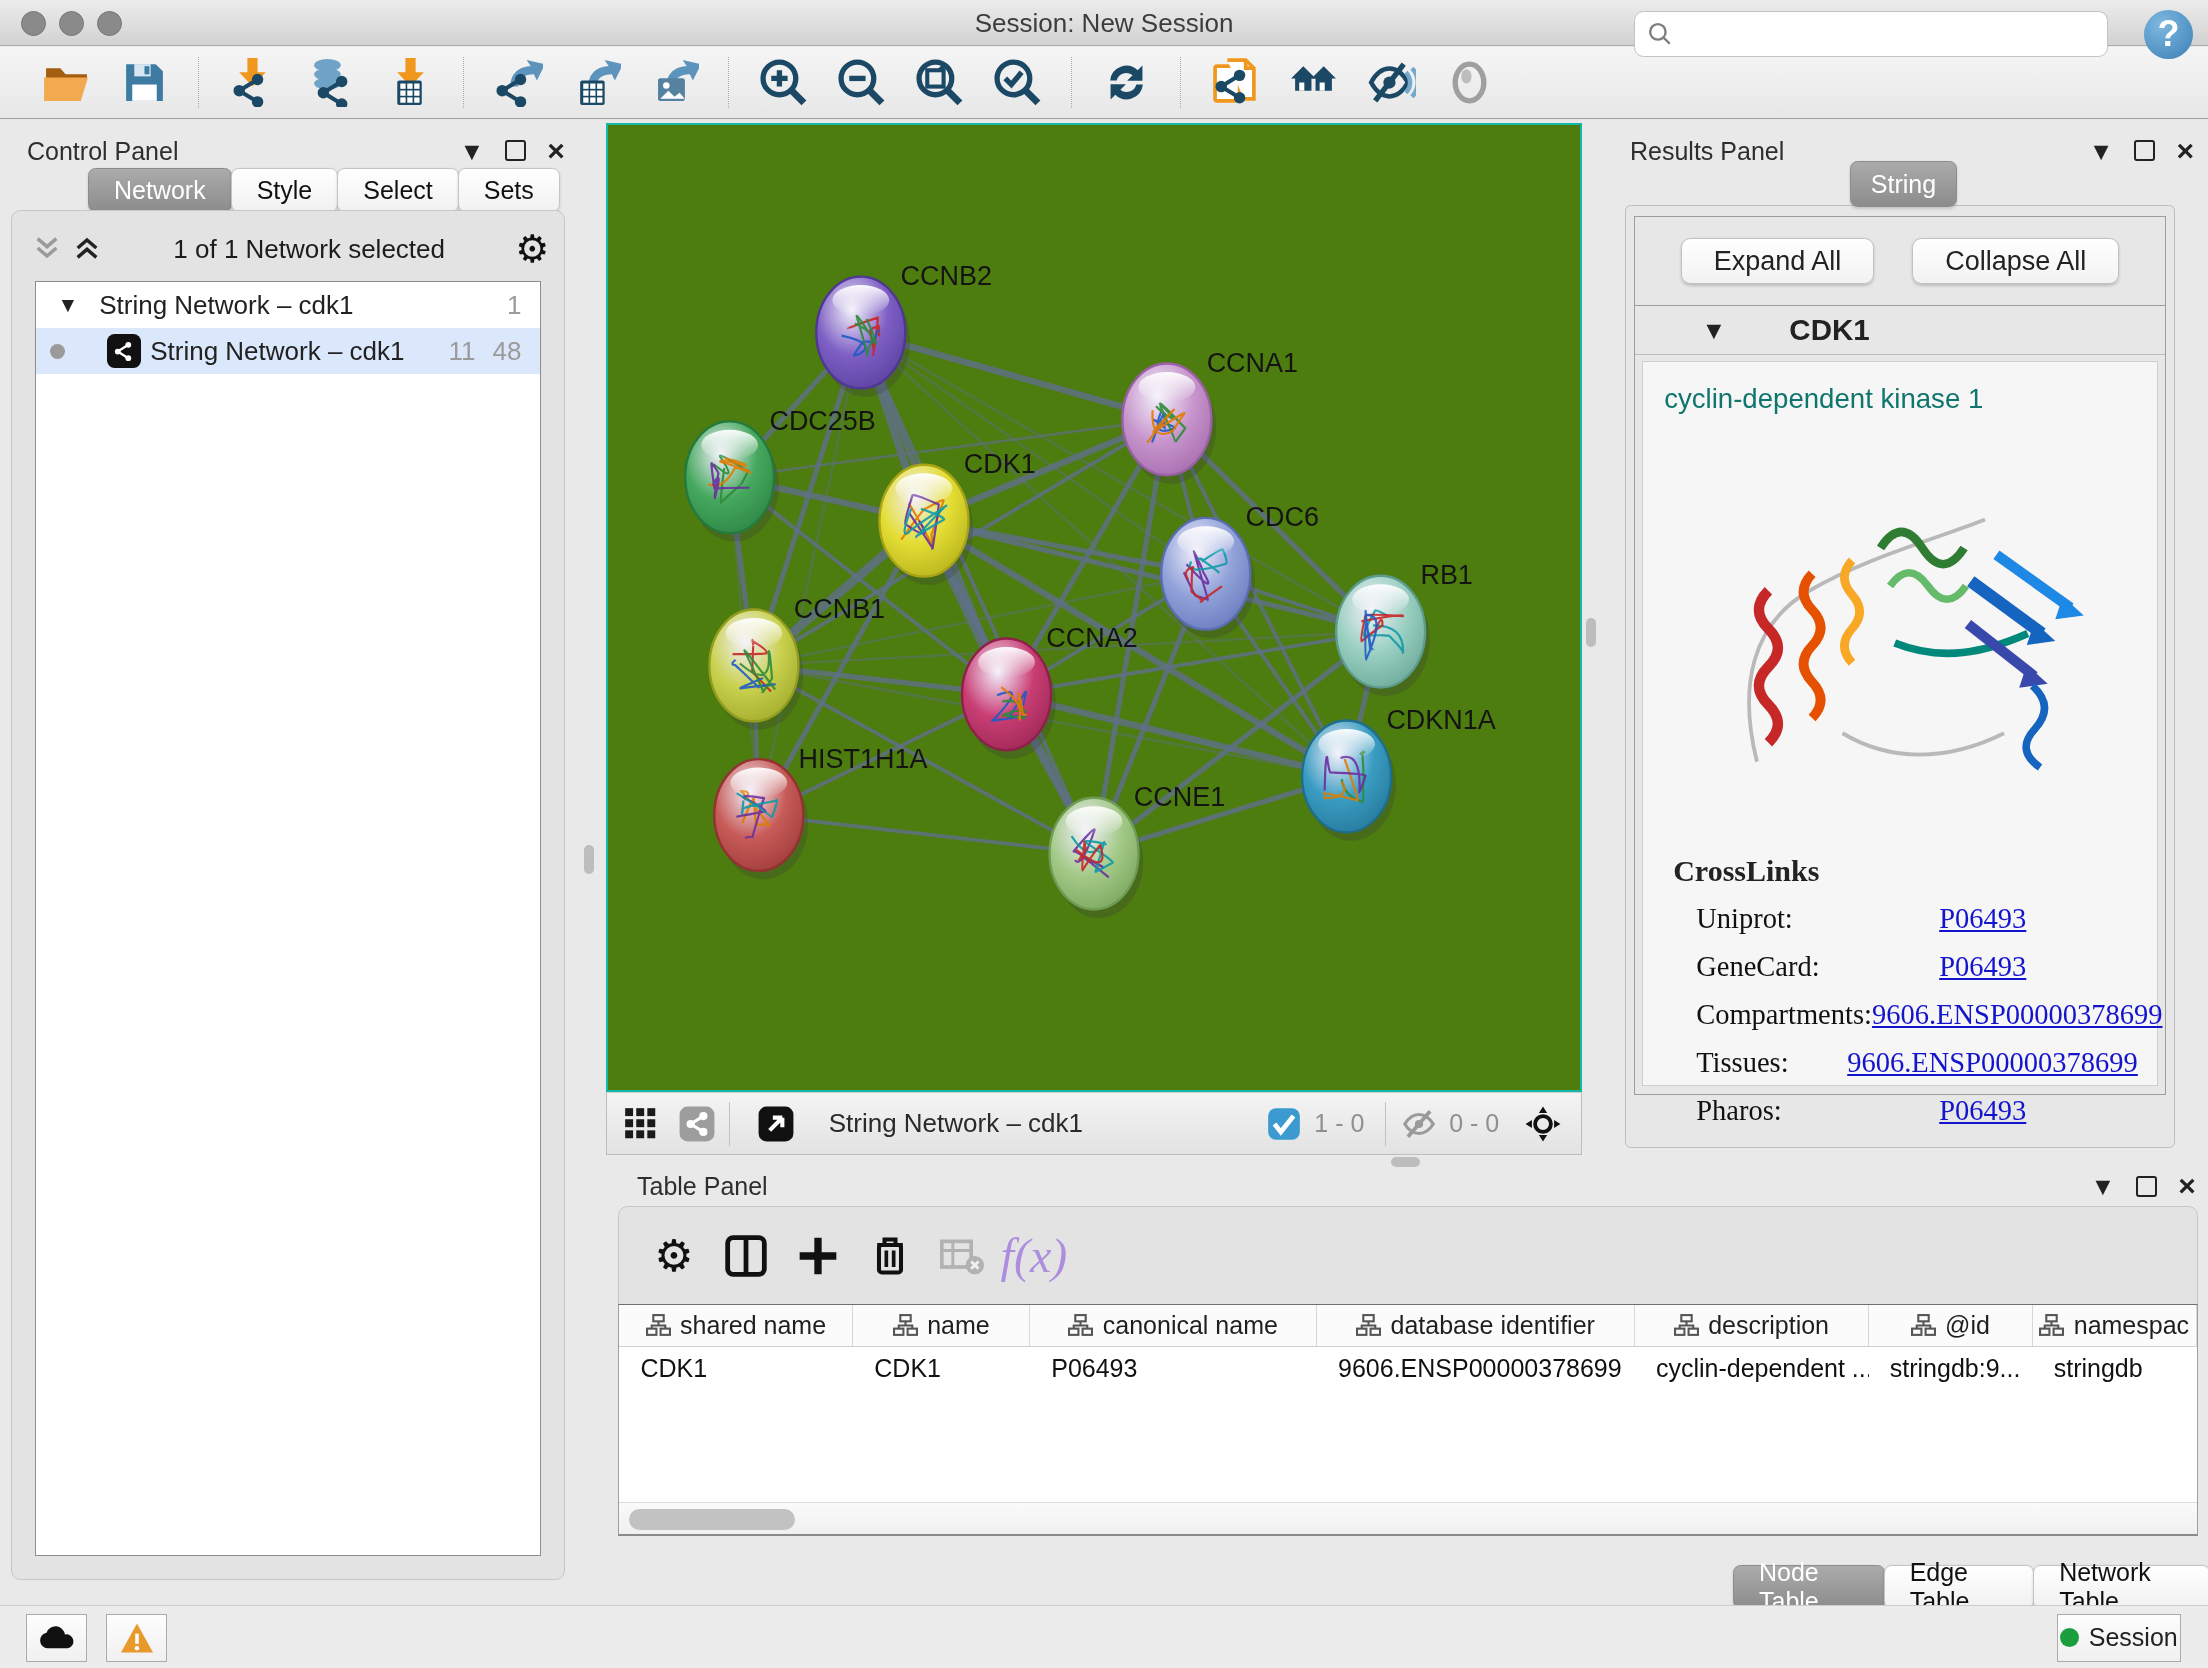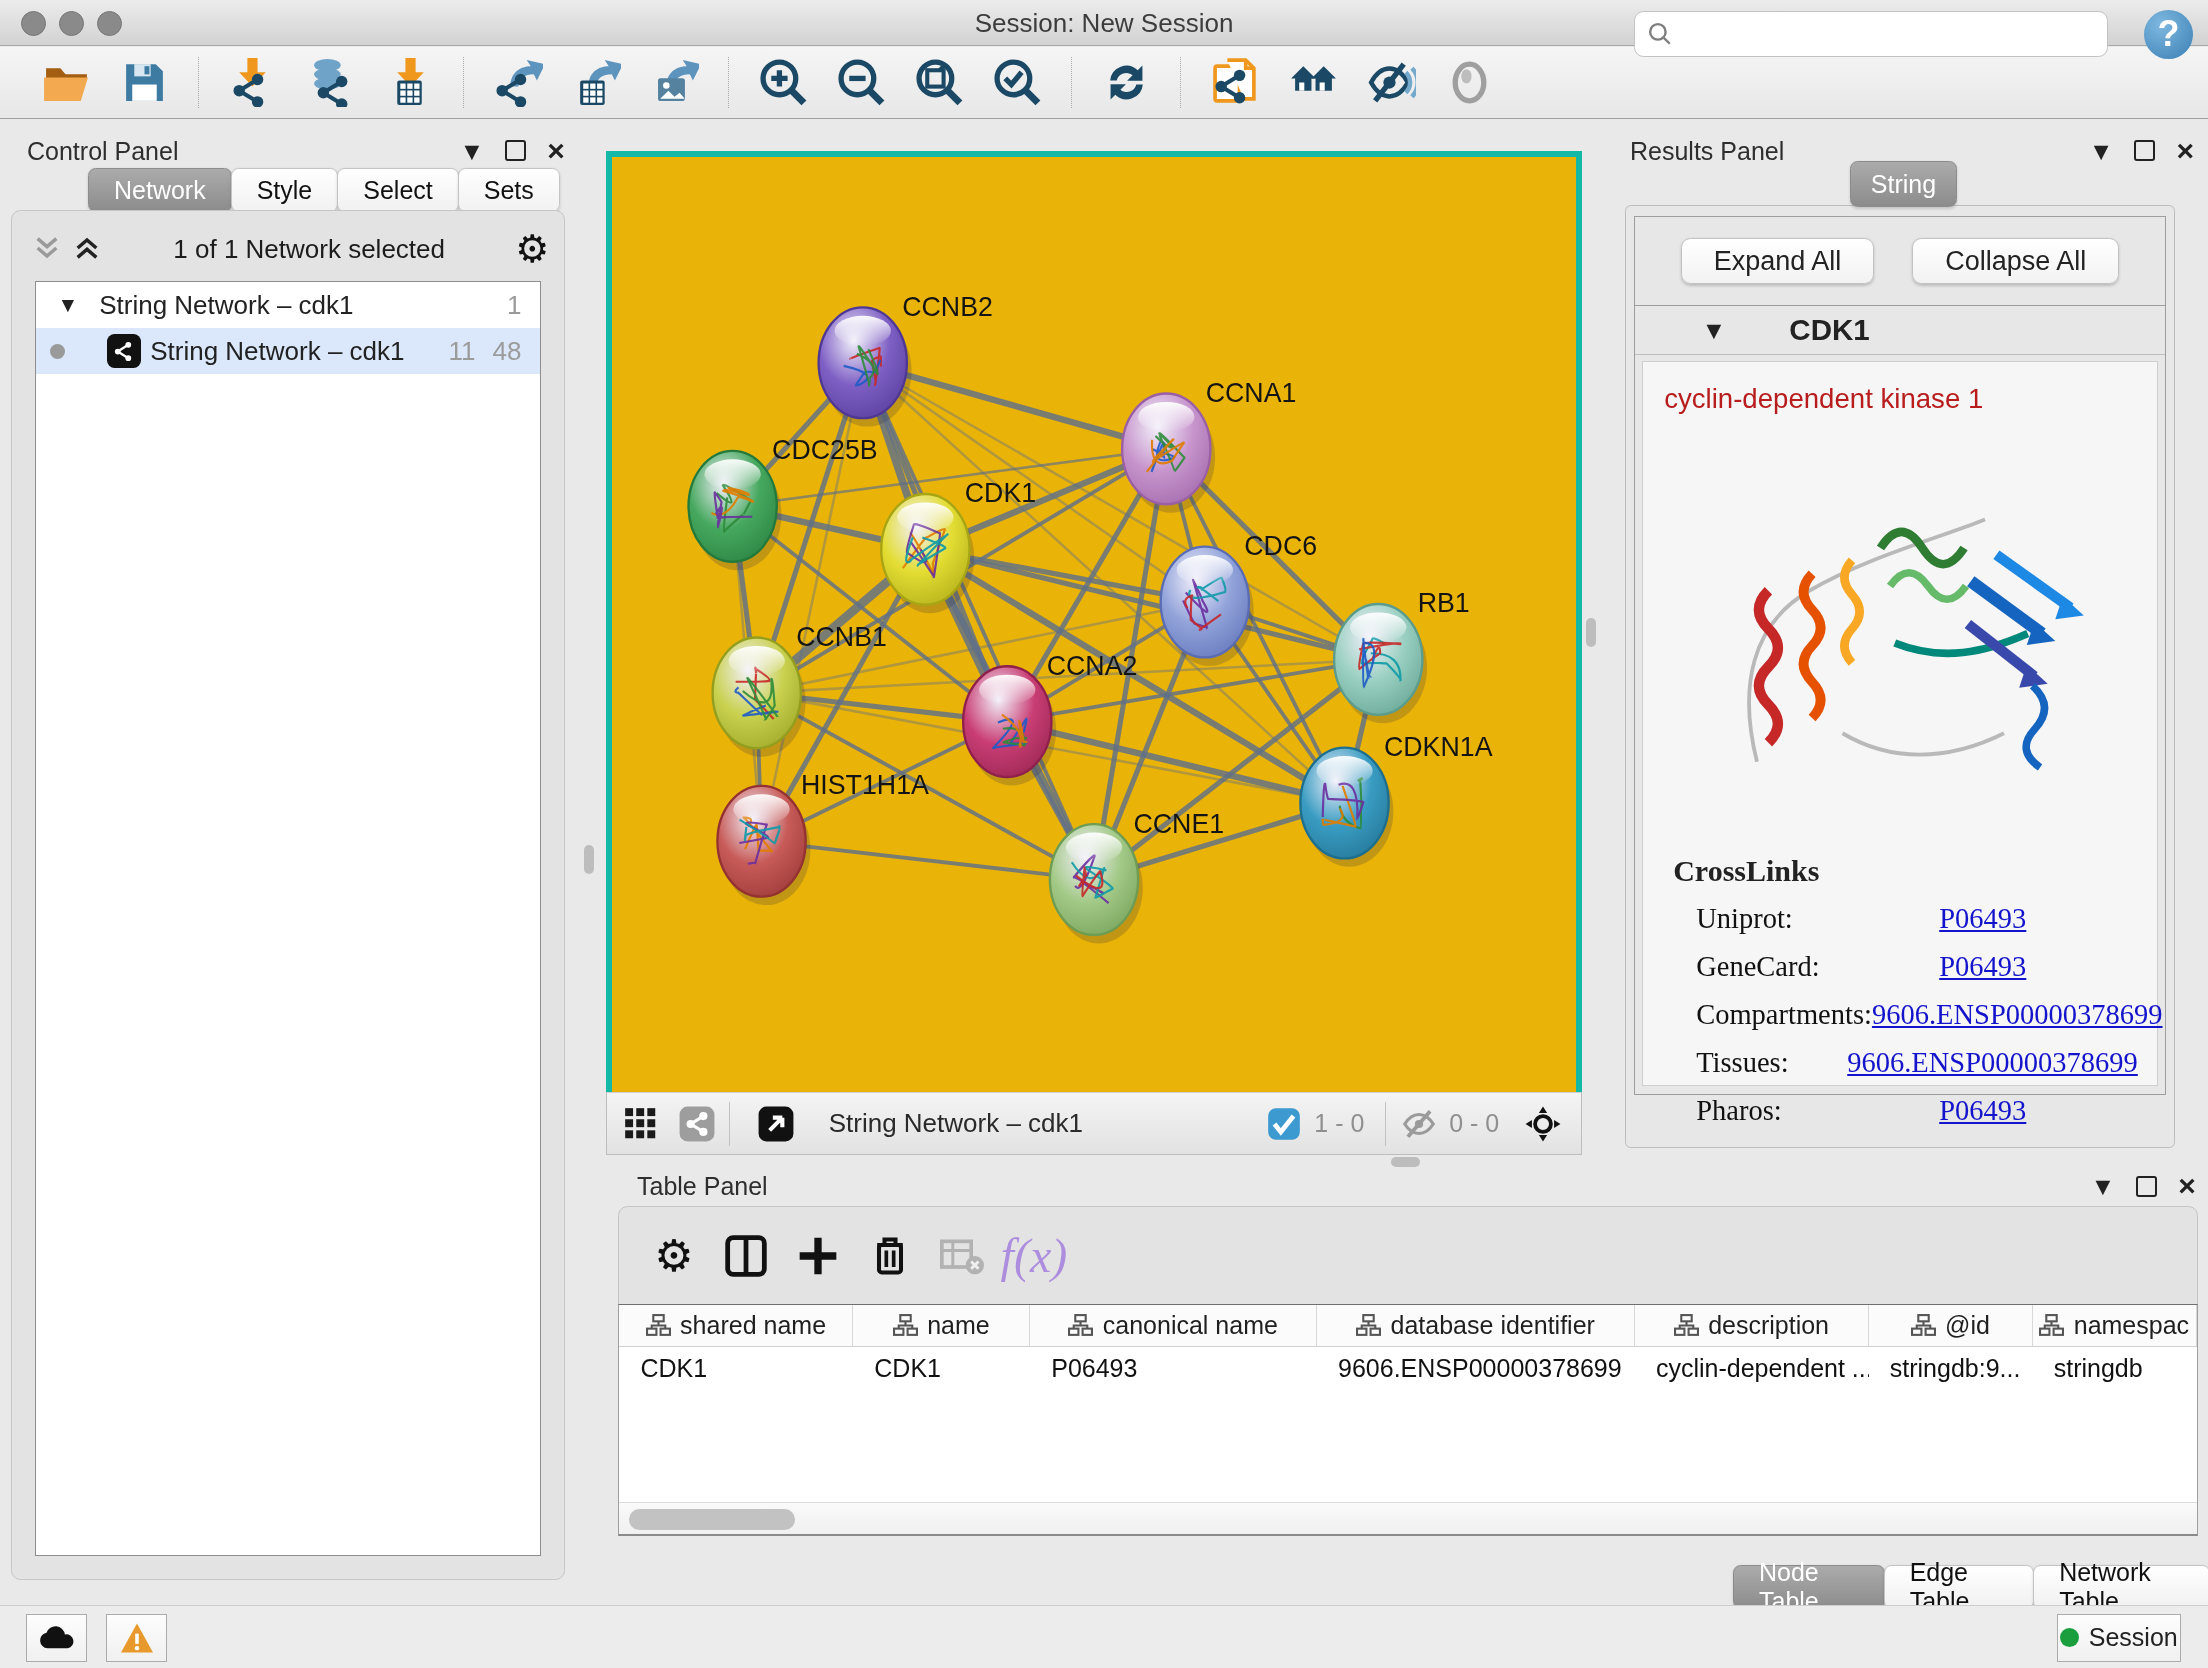--- a/index.html
+++ b/index.html
@@ -45,22 +45,22 @@
   #cp-gearrow{position:absolute;left:19px;right:15px;top:17px;height:42px;display:flex;align-items:center;}
   #cp-gearrow .status{flex:1;text-align:center;font-size:26px;color:#1c1c1c;}
   .gear{font-size:38px;line-height:38px;color:#111;font-family:"DejaVu Sans",sans-serif;}
   #cp-tree{position:absolute;left:23px;top:70px;width:506px;bottom:23px;background:#fff;border:1.9px solid #8d8d8d;}
   .treerow{height:46px;display:flex;align-items:center;font-size:26px;}
   .treerow.selected{background:#dbe7fa;}
   .treerow .cnt{color:#9b9b9b;margin-left:17px;}
   .neticon{width:34px;height:34px;background:#111;border-radius:7.6px;display:inline-flex;align-items:center;justify-content:center;margin:0 9.5px 0 0;}
   .dot{width:15px;height:15px;border-radius:50%;background:#9a9a9a;display:inline-block;}
   
-  #netcanvas{position:absolute;left:606px;top:123px;width:976px;height:969px;background:#eab308;
-    border:6px solid #14b8a6;margin-top:28px;}
+  #netcanvas{position:absolute;left:606px;top:123px;width:976px;height:969px;background:#4d7c0f;
+    border:2px solid #14b8a6;}
   #netsvg{width:100%;height:100%;}
   #net-toolbar{position:absolute;left:606px;top:1092px;width:976px;height:63px;
     background:linear-gradient(#f4f4f4,#e2e2e2);border:1px solid #bdbdbd;border-top:1px solid #cfcfcf;
     display:flex;align-items:center;}
   #net-toolbar .name{font-size:26px;color:#2a2a2a;margin-left:32px;flex:1;}
   #net-toolbar .cnt{font-size:25px;color:#8f8f8f;margin:0 9.5px;}
   .vsep{width:0;height:44px;border-left:1px solid #c2c2c2;margin:0 11.4px;}
   .ntico{width:42px;height:42px;display:inline-flex;align-items:center;justify-content:center;margin-left:13.3px;}
   .ntico svg{width:38px;height:38px;}
   .handle{position:absolute;background:#bdbdbd;border-radius:7.6px;}
@@ -73,21 +73,21 @@
     border:1px solid #bdbdbd;border-radius:5.7px;}
   #rp-buttons{position:absolute;left:7.6px;top:9.5px;right:7.6px;height:91px;border:1.9px solid #9d9d9d;
     display:flex;align-items:center;justify-content:center;gap:38px;background:#e7e7e7;}
   .rbtn{height:46px;padding:0 32px;background:linear-gradient(#fff,#f2f2f2);border:1px solid #c2c2c2;
     border-radius:9.5px;font-size:27px;display:flex;align-items:center;box-shadow:0 1.9px 2.9px rgba(0,0,0,.18);}
   #rp-section{position:absolute;left:7.6px;top:99px;right:7.6px;bottom:52px;border:1.9px solid #9d9d9d;background:#e7e7e7;}
   #rp-sec-head{height:49px;display:flex;align-items:center;border-bottom:1px solid #bdbdbd;}
   #rp-sec-head .arrow{margin-left:67px;font-size:25px;}
   #rp-sec-head .name{margin-left:63px;font-size:29.5px;font-weight:bold;}
   #rp-card{position:absolute;left:7.6px;top:55px;right:7.6px;bottom:7.6px;background:#f6f6f6;border:1px solid #cfcfcf;}
-  #rp-desc{font-size:27.6px;color:#b91c1c;margin:21px 0 0 21px;}
+  #rp-desc{font-size:27.6px;color:#0f766e;margin:21px 0 0 21px;}
   #protein{position:absolute;left:57px;top:86px;width:418px;height:371px;}
   #crosslinks{position:absolute;left:30px;top:476px;right:19px;font-family:"Liberation Serif",serif;}
   #crosslinks h3{font-size:30px;margin:16px 0 15px 0;}
   .clrow{display:flex;font-size:28.5px;margin-bottom:16px;}
   .clrow .lbl{width:243px;margin-left:23px;color:#111;}
   .clrow a{color:#1414cc;text-decoration:underline;}
   
   #table-panel{position:absolute;left:606px;top:1158px;width:1603px;height:447px;}
   #tp-header{position:absolute;left:31px;top:11.4px;right:13.3px;display:flex;align-items:center;}
   #tp-header .sp{flex:1;}

